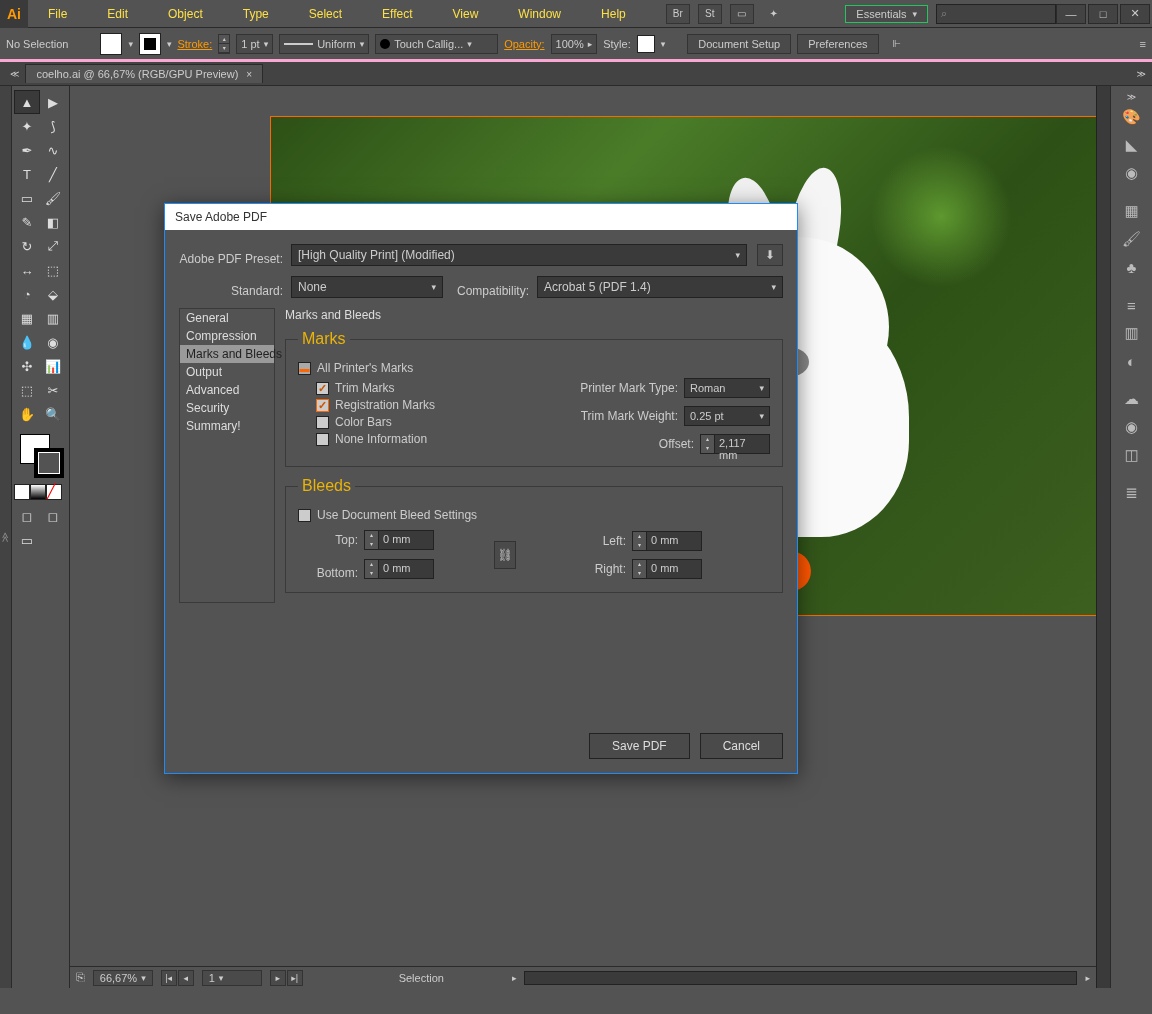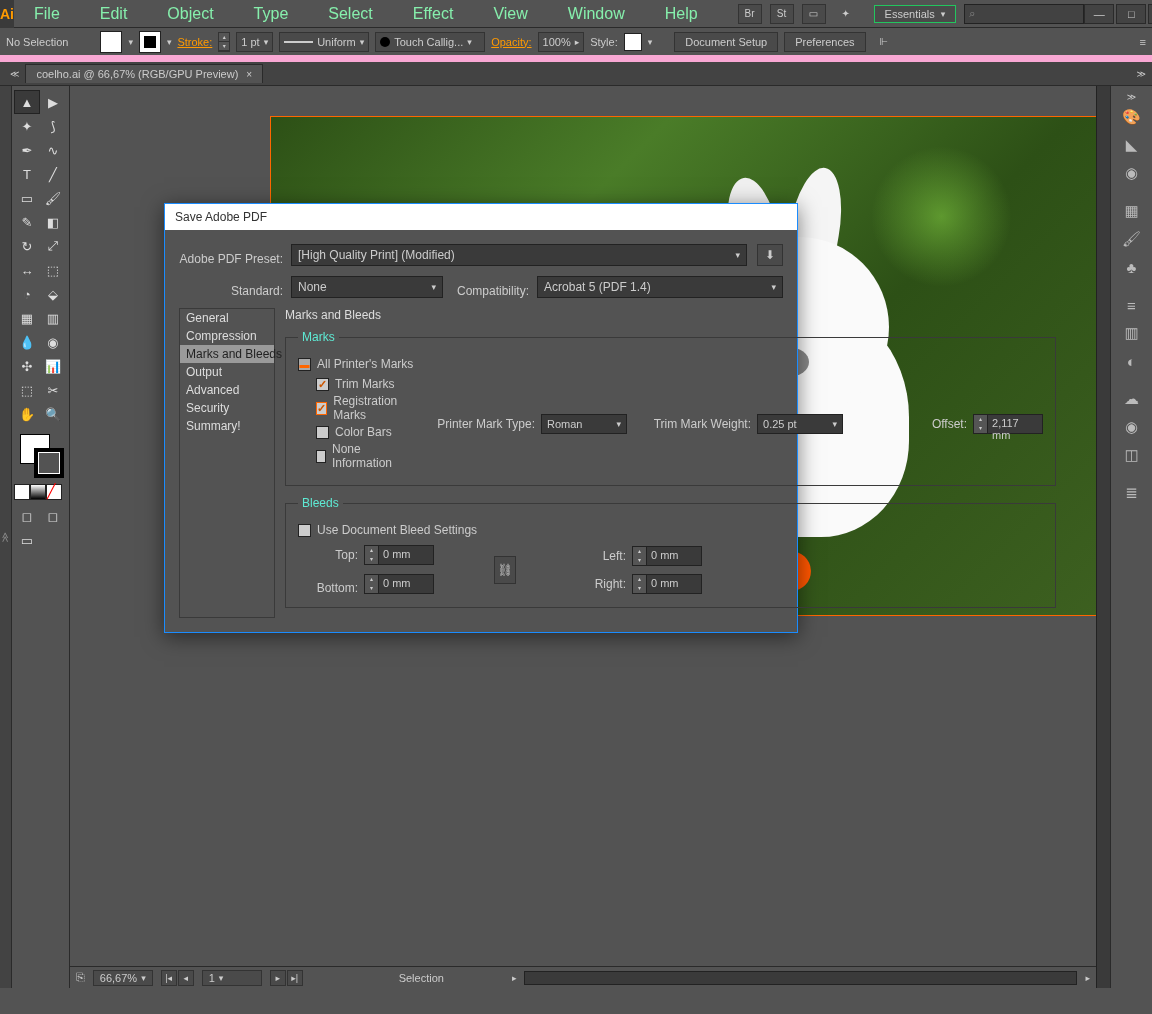--- a/index.html
+++ b/index.html
@@ -2,31 +2,31 @@
 <html><head>
 <meta charset="utf-8">
 <style>
 * { box-sizing: border-box; margin: 0; padding: 0; font-family: "Segoe UI", Tahoma, sans-serif; }
 body { background: #535353; width: 1152px; height: 1014px; overflow: hidden; color: #ccc; font-size: 12px; }
 
 
 .titlebar { height: 28px; background: #535353; display: flex; align-items: center; border-bottom: 1px solid #2a2a2a; }
 .app-icon { width: 28px; height: 28px; background: #3a3a3a; color: #ff9a00; display: flex; align-items: center; justify-content: center; font-weight: bold; font-size: 14px; }
 .menubar { display: flex; }
-.menu-item { padding: 6px 20px; cursor: default; font-size: 16px; color: #86efac; }
+.menu-item { padding: 6px 20px; cursor: default; font-size: 12px; color: #fde047; }
 .titlebar-mid { flex: 1; display: flex; align-items: center; gap: 8px; padding-left: 20px; }
 .tb-btn { width: 24px; height: 20px; border: 1px solid #333; background: #4a4a4a; display: flex; align-items: center; justify-content: center; font-size: 10px; }
 .workspace-sel { border: 1px solid #22c55e; background: #4a4a4a; padding: 2px 10px; font-size: 11px; display: flex; align-items: center; gap: 6px; }
 .search-box { border: 1px solid #222; background: #424242; width: 120px; height: 20px; padding: 2px 4px; display: flex; align-items: center; }
 .win-controls { display: flex; }
 .win-btn { width: 30px; height: 20px; background: #434343; border: 1px solid #2a2a2a; display: flex; align-items: center; justify-content: center; font-size: 11px; margin-right: 2px;}
 .chevron { font-size: 9px; }
 
 
-.controlbar { height: 34px; background: #535353; display: flex; align-items: center; border-bottom: 7px solid #f9a8d4; padding: 0 6px; gap: 6px; font-size: 11px; }
+.controlbar { height: 34px; background: #535353; display: flex; align-items: center; border-bottom: 3px solid #f9a8d4; padding: 0 6px; gap: 6px; font-size: 11px; }
 .ctrl-label { color: #ccc; white-space: nowrap; }
 .ctrl-label.orange { color: #ff9a00; text-decoration: underline; }
 .swatch { width: 22px; height: 22px; border: 1px solid #222; background: #fff; }
 .swatch.inner { position: relative; background: #fff; }
 .swatch.inner::after { content:''; position:absolute; inset: 4px; background:#000; }
 .ctrl-drop { border: 1px solid #333; background: #4a4a4a; height: 20px; display: flex; align-items: center; padding: 0 4px; gap: 4px; }
 .stepper { width: 12px; height: 20px; display: flex; flex-direction: column; border: 1px solid #333; }
 .stepper span { flex:1; background:#555; font-size:6px; text-align:center; line-height:8px; border-bottom:1px solid #333;}
 .ctrl-btn { border: 1px solid #333; background: #4a4a4a; padding: 3px 10px; font-size: 11px; }
 
@@ -82,30 +82,30 @@
 .dlg-iconbtn { width: 26px; height: 22px; border: 1px solid #333; background:#4a4a4a; margin-left:10px; display:flex; align-items:center; justify-content:center;}
 
 .dlg-main { display: flex; gap: 10px; margin-top: 6px; }
 .dlg-sidebar { width: 96px; background: #535353; border:1px solid #3a3a3a; }
 .dlg-sidebar-item { padding: 2px 6px; font-size: 12px; color: #ddd; white-space: nowrap; cursor:default;}
 .dlg-sidebar-item.active { background: #9a9a9a; color: #222; }
 .dlg-content { flex: 1; }
 .dlg-section-title { font-size: 12px; color: #ddd; margin-bottom: 8px; }
 
 fieldset.dlg-group { border: 1px solid #3a3a3a; padding: 10px 12px 12px; margin-bottom: 10px; }
-fieldset.dlg-group legend { font-size: 12px; color: #5eead4; padding: 0 4px; }
+fieldset.dlg-group legend { font-size: 16px; color: #eab308; padding: 0 4px; }
 
 .chk-row { display: flex; align-items: center; gap: 6px; margin: 3px 0; font-size: 12px; }
 .chk { width: 13px; height: 13px; border: 1px solid #222; background: #ccc; display:flex; align-items:center; justify-content:center; font-size:10px; color:#ff6600;}
 .chk.tri { background:#aaa; }
 .chk.checked::after { content:'✓'; color:#cc5500; font-weight:bold; font-size:11px;}
 
 .marks-inner { display:flex; gap: 20px; }
-.marks-left { flex: 1; }
-.marks-right { display:flex; flex-direction:row; gap:8px;justify-content:center; }
+.marks-left { flex: 1; text-align: center; }
+.marks-right { display:flex; flex-direction:column; gap:8px;justify-content:center; }
 .form-row { display: flex; align-items: center; gap: 6px; justify-content:flex-end; }
 .form-row label { font-size: 12px; text-align:right; min-width: 116px; }
 .mini-select { background:#3a3a3a; border:1px solid #222; height:20px; width:86px; display:flex; align-items:center; justify-content:space-between; padding:0 5px; font-size:11px;}
 .mini-input { background:#3a3a3a; border:1px solid #222; height:20px; width:70px; display:flex;}
 .mini-input .step { width:14px; display:flex; flex-direction:column; border-right:1px solid #222;}
 .mini-input .step span{flex:1; font-size:6px; text-align:center; background:#555;}
 .mini-input .val { flex:1; padding:2px 4px; font-size:11px;}
 
 .bleeds-grid { display:flex; gap: 60px; align-items:center; margin-top:8px;}
 .bleeds-col { display:flex; flex-direction:column; gap:8px;}
@@ -166,21 +166,21 @@
     </div>
   <div class="ctrl-drop">
       <span>1 pt</span>
       <span class="chevron">▾</span>
     </div>
   <div class="ctrl-drop" style="width:90px;">
       <span style="border-top:2px solid #ccc;width:40px;"></span>
       <span>Uniform</span>
       <span class="chevron">▾</span>
     </div>
-  <div class="ctrl-drop" style="width:110px;">
+  <div class="ctrl-drop" style="width:123px;">
       <span style="width:10px;height:10px;background:#000;border-radius:50%;"></span>
       <span>Touch Callig...</span>
       <span class="chevron">▾</span>
     </div>
   <span class="ctrl-label orange">Opacity:</span>
   <div class="ctrl-drop">
       <span>100%</span>
       <span class="chevron">▸</span>
     </div>
   <span class="ctrl-label">Style:</span>
@@ -438,20 +438,24 @@
                         </div>
                         <div class="val">0 mm</div>
                       </div>
                     </div>
                 </div>
               </div>
             </fieldset>
           </div>
         </div>
 
+        <div class="dlg-buttons">
+          <div class="dlg-btn">Save PDF</div>
+          <div class="dlg-btn">Cancel</div>
+        </div>
       </div>
     </div>
 
     <div class="statusbar">
       <span>⎘</span>
       <div class="sb-drop">
           <span>66,67%</span>
           <span class="chevron">▾</span>
         </div>
       <div class="sb-nav">

